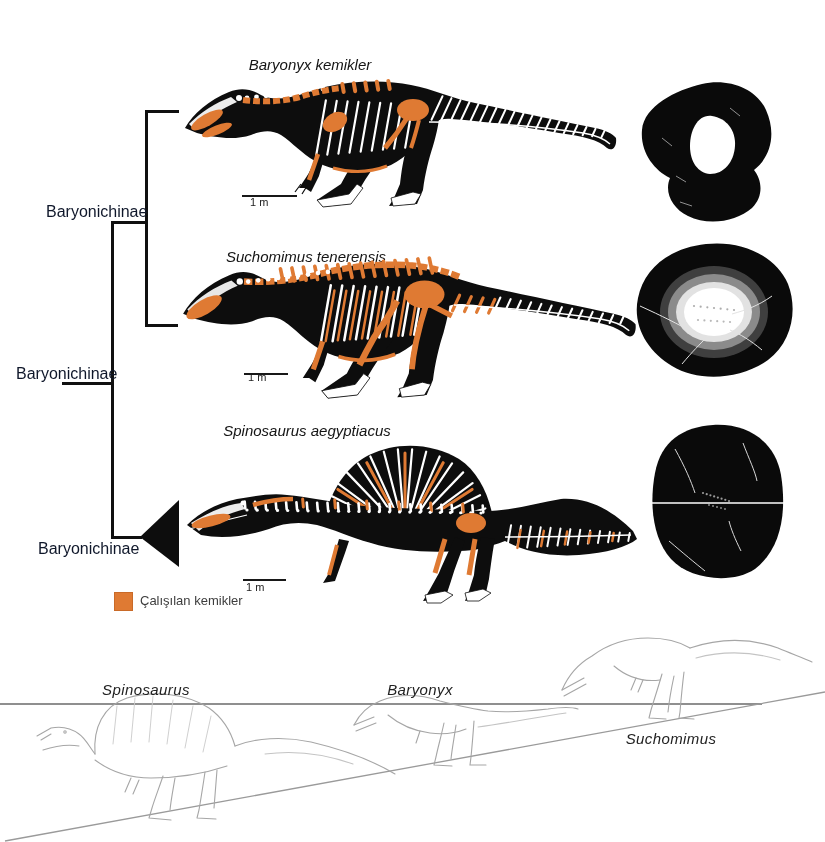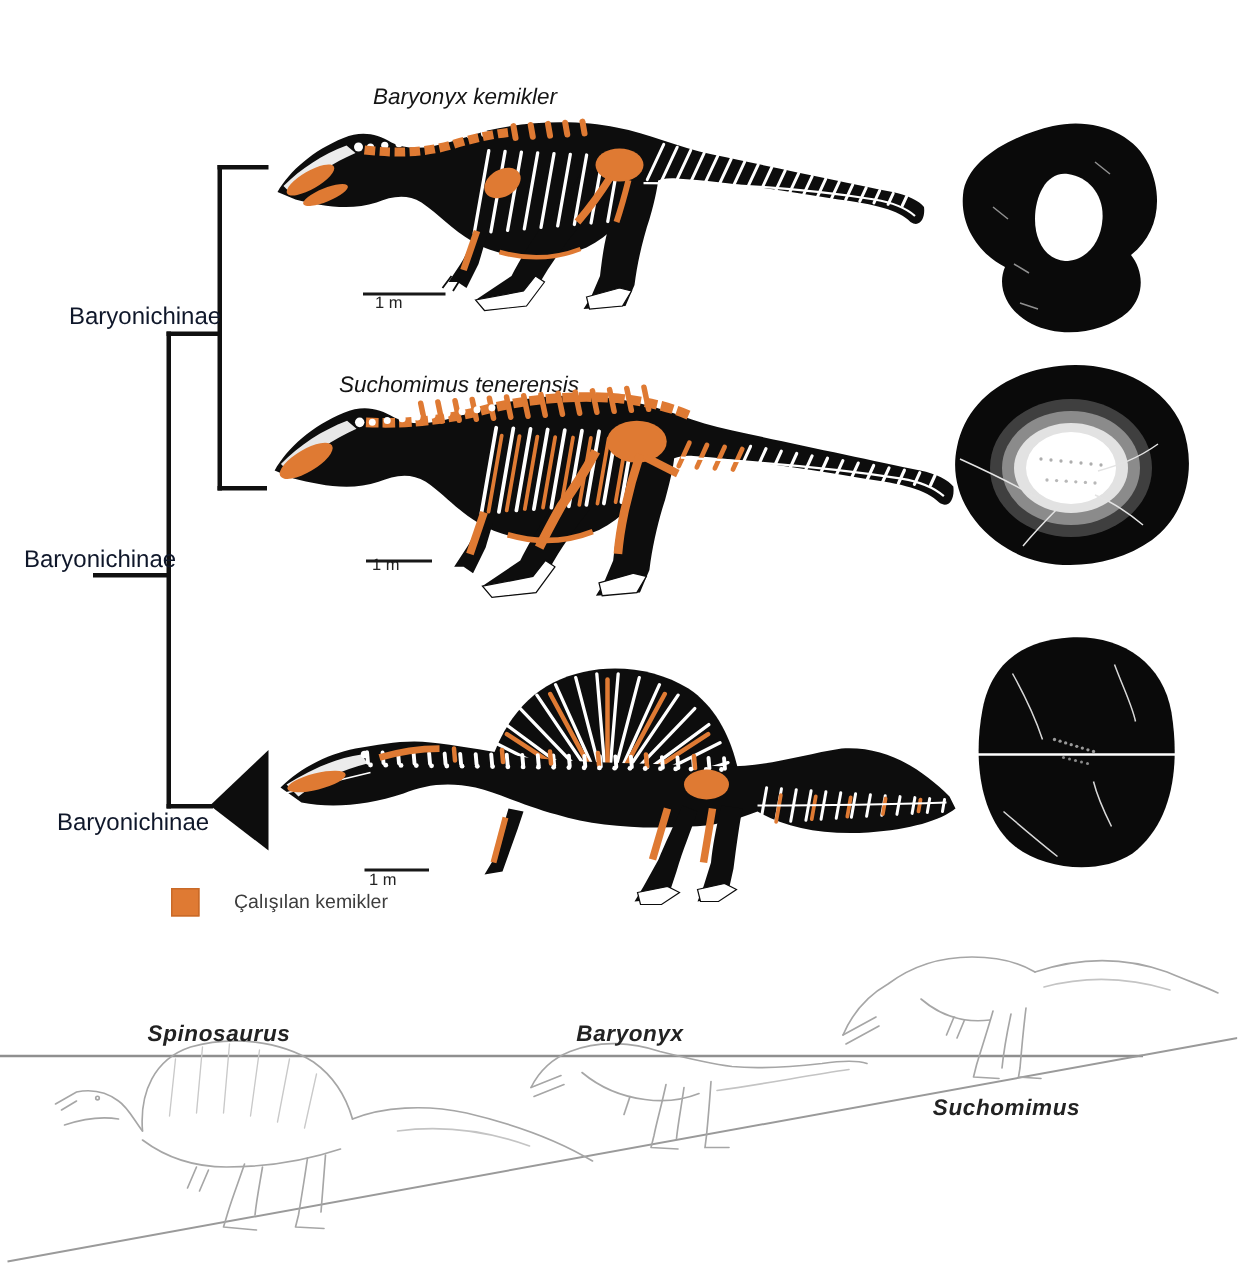--- a/index.html
+++ b/index.html
@@ -7,31 +7,32 @@
           font-family:"Liberation Sans",sans-serif;color:#111;}
   .abs{position:absolute;}
   .femur-title{font-size:18px;color:#141414;white-space:nowrap;transform:translateX(-50%);}
   .species-name{font-size:15px;font-style:italic;color:#141414;white-space:nowrap;transform:translateX(-50%);}
   .clade-label{font-size:16px;color:#0f172a;white-space:nowrap;}
   .tree-line{position:absolute;background:#101010;}
   .scale-text{font-size:11px;color:#222;white-space:nowrap;margin-top:16px;}
   .scale-line{position:absolute;background:#181818;height:2px;}
   .legend-swatch{position:absolute;width:17px;height:17px;background:#DF7A33;border:1px solid #c96a28;}
   .legend-label{font-size:13px;color:#3d3d3d;white-space:nowrap;}
-  .sketch-label{font-size:15px;font-style:italic;font-weight:700;letter-spacing:.4px;color:#222;
+  .sketch-label{font-size:15px;font-style:italic;font-weight:400;letter-spacing:.4px;color:#222;
                 white-space:nowrap;transform:translateX(-50%);}
   svg{position:absolute;overflow:visible;}
 </style>
 </head>
 <body>
 
 <div id="canvas">
 
   <div class="abs species-name" style="left:310px;top:56px;">Baryonyx kemikler</div>
   <div class="abs species-name" style="left:288px;top:248px;margin-left:18px;">Suchomimus tenerensis</div>
+  <div class="abs species-name" style="left:307px;top:422px;">Spinosaurus aegyptiacus</div>
 
   <div class="tree-line" style="left:145px;top:110px;width:34px;height:3px;"></div>
   <div class="tree-line" style="left:145px;top:110px;width:3px;height:217px;"></div>
   <div class="tree-line" style="left:145px;top:324px;width:33px;height:3px;"></div>
   <div class="tree-line" style="left:111px;top:221px;width:37px;height:3px;"></div>
   <div class="tree-line" style="left:111px;top:221px;width:3px;height:318px;"></div>
   <div class="tree-line" style="left:62px;top:382px;width:52px;height:3px;"></div>
   <div class="tree-line" style="left:111px;top:536px;width:31px;height:3px;"></div>
   <svg style="left:140px;top:500px;" width="40" height="68" viewBox="0 0 40 68">
     <polygon points="0,37 39,0 39,67" fill="#0d0d0d"></polygon>
@@ -399,21 +400,21 @@
         <circle cx="72" cy="86" r="1" fill="#8a8a8a"></circle>
         <circle cx="76" cy="87" r="1" fill="#8a8a8a"></circle>
         <circle cx="80" cy="88" r="1" fill="#8a8a8a"></circle>
       </g>
   </svg>
 
   <div class="abs scale-text" style="left:246px;top:565px;">1 m</div>
   <div class="scale-line" style="left:243px;top:579px;width:43px;"></div>
 
   <div class="legend-swatch" style="left:114px;top:592px;"></div>
-  <div class="abs legend-label" style="left:140px;top:593px;margin-left:16px;">Çalışılan kemikler</div>
+  <div class="abs legend-label" style="left:140px;top:593px;">Çalışılan kemikler</div>
 
   <svg style="left:0;top:630px;" width="825" height="212" viewBox="0 0 825 212">
     <line x1="0" y1="74" x2="762" y2="74" stroke="#8f8f8f" stroke-width="1.8"></line>
     <line x1="5" y1="211" x2="825" y2="62" stroke="#9a9a9a" stroke-width="1.3"></line>
 
     <g transform="translate(35,60)" stroke="#a6a6a6" stroke-width="1.1" fill="none" stroke-linecap="round">
       <path d="M60,64 C58,38 68,16 92,8 C120,0 152,4 174,18 C188,28 196,42 200,56"></path>
       <path d="M200,56 C220,48 248,46 276,52 C310,60 340,72 360,84"></path>
       <path d="M230,64 C260,60 290,64 318,74" stroke="#c4c4c4"></path>
       <path d="M60,64 C54,56 50,48 44,44 C36,38 26,36 16,38 L2,46"></path>

